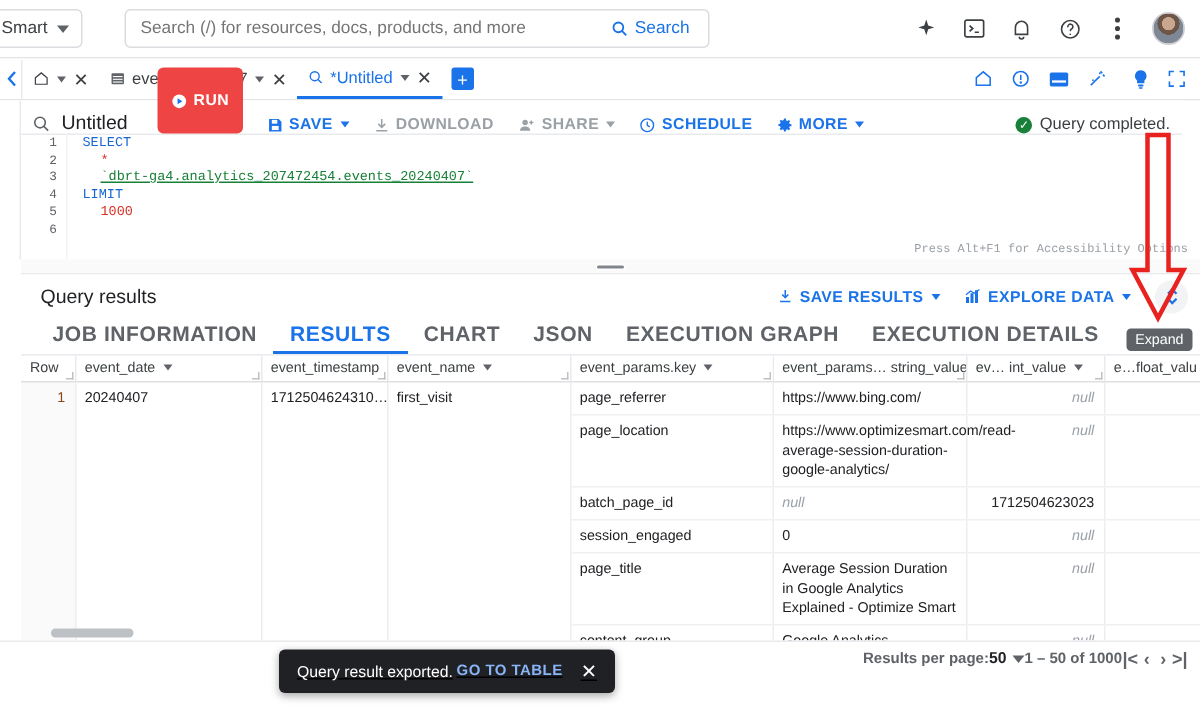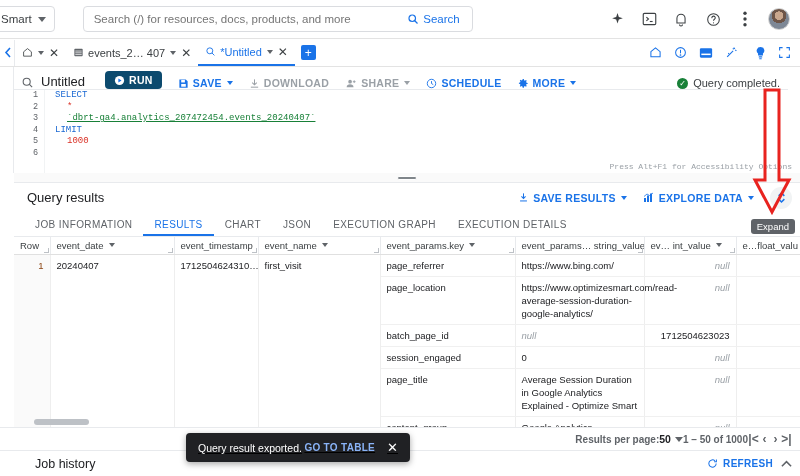--- a/index.html
+++ b/index.html
@@ -81,22 +81,22 @@
     display:flex; align-items:flex-end; border-bottom:1px solid #e8eaed; background:#fff;
   }
   .ed-title-icon { margin-left:7px; color:#5f6368; display:flex; align-items:center;}
   .ed-title { margin-left:7px; font-size:13px; color:#202124; }
   .tbtn {
     display:flex; align-items:center; gap:4px; margin-left:16px;
     font-size:10.5px; font-weight:700; letter-spacing:.3px; color:#1a73e8; cursor:pointer;
   }
   .tbtn.disabled { color:#9aa0a6; }
   .tbtn.run {
-    background:#0c4a6e; color:#fff; border-radius:4px;
-    padding:3px 9px; margin-left:20px; font-weight:700;
+    background:#ef4444; color:#fff; border-radius:4px;
+    padding:16px 9px; margin-left:20px; font-weight:700;
   }
   .tb-caret { width:0;height:0;border-left:3.5px solid transparent;border-right:3.5px solid transparent;border-top:4.5px solid currentColor; margin-left:1px;}
   .ed-status { margin-left:auto; display:flex; align-items:center; gap:5px; padding-right:8px; font-size:11px; color:#3c4043;}
   .okdot { width:11px;height:11px;border-radius:50%;background:#188038;color:#fff;font-size:8px;display:flex;align-items:center;justify-content:center;}
 
   
   .code { position:absolute; left:14px; top:23px; right:0; bottom:0; background:#fff; font-family:"Liberation Mono", monospace; font-size:9px;}
   .gutter { position:absolute; left:0; top:0; width:30px; bottom:0; background:#fff; }
   .gline { height:11.5px; line-height:11.5px; text-align:right; padding-right:6px; color:#5f6368; font-size:8.5px;}
   .codearea { position:absolute; left:30px; top:0; right:0; bottom:0; border-left:1px solid #f1f3f4;}
@@ -123,21 +123,21 @@
     display:flex;align-items:center;justify-content:center;cursor:pointer;color:#1a73e8;
   }
   .tooltip {
     position:absolute; right:5px; top:36px;
     background:#5f6368; color:#fff; font-size:9.5px;
     padding:2px 6px; border-radius:3px; white-space:nowrap;
   }
 
   
   .res-tabs { position:absolute; left:0; top:29px; right:0; height:25px; border-bottom:1px solid #e8eaed; display:flex; align-items:flex-end;}
-  .rtab { font-size:10px; font-weight:400; letter-spacing:.4px; color:#5f6368; padding:0 11px 6px 11px; cursor:pointer; white-space:nowrap;}
+  .rtab { font-size:14px; font-weight:700; letter-spacing:.4px; color:#5f6368; padding:0 11px 6px 11px; cursor:pointer; white-space:nowrap;}
   .rtab:first-child { margin-left:10px; }
   .rtab.active { color:#1a73e8; border-bottom:2px solid #1a73e8; padding-bottom:4px;}
 
   
   .tblwrap { position:absolute; left:0; top:54px; right:0; bottom:0; overflow:hidden; }
   table.grid { border-collapse:collapse; table-layout:fixed; width:795px; font-size:9.5px; color:#202124;}
   table.grid th {
     height:17px; background:#fff; border-bottom:1px solid #e0e0e0; border-right:1px solid #e8eaed;
     font-weight:400; color:#3c4043; text-align:left; padding:0 6px; font-size:9.5px; position:relative;
     white-space:nowrap; overflow:hidden;
@@ -583,35 +583,20 @@
         <span class="caret-dn"></span>
       </span>
       <span>1 – 50 of 1000</span>
       <span class="pg-arrow">|&lt;</span>
       <span class="pg-arrow">‹</span>
       <span class="pg-arrow">›</span>
       <span class="pg-arrow">&gt;|</span>
     </div>
   </div>
 
-  <div class="footer">
-    <span class="jh-title">Job history</span>
-    <div class="refresh">
-      <svg width="11" height="11" viewBox="0 0 24 24" fill="none" stroke="#1a73e8" stroke-width="2.2">
-          <path d="M20 12a8 8 0 11-2.6-5.9"></path>
-          <path d="M20.5 3v5h-5"></path>
-        </svg>
-      <span>REFRESH</span>
-    </div>
-    <span class="up-caret">
-      <svg width="11" height="8" viewBox="0 0 12 8" fill="none" stroke="#5f6368" stroke-width="1.7">
-          <path d="M1 6.5L6 1.5l5 5"></path>
-        </svg>
-    </span>
-  </div>
 
   <div class="toast">
     <span class="toast-msg">Query result exported.</span>
     <span class="toast-action">GO TO TABLE</span>
     <span class="toast-close">✕</span>
   </div>
 
   <svg class="annot" viewBox="0 0 40 128">
     <path d="M13 2 L27 2 L27 92 L37 92 L20 124 L3 92 L13 92 Z" fill="none" stroke="#e8231f" stroke-width="3" stroke-linejoin="miter"></path>
   </svg>

